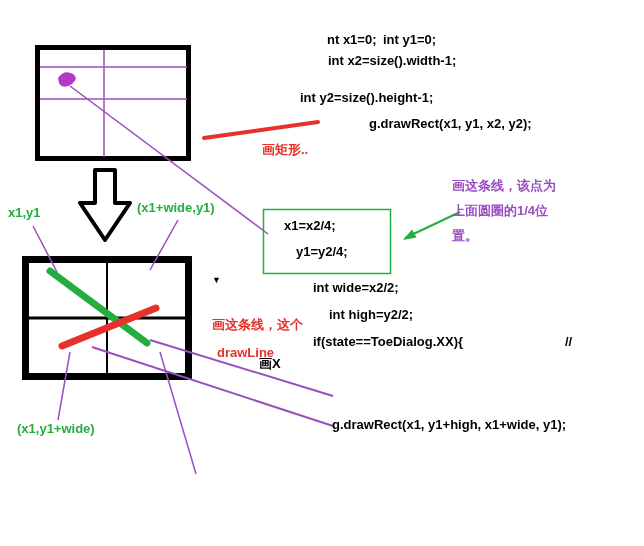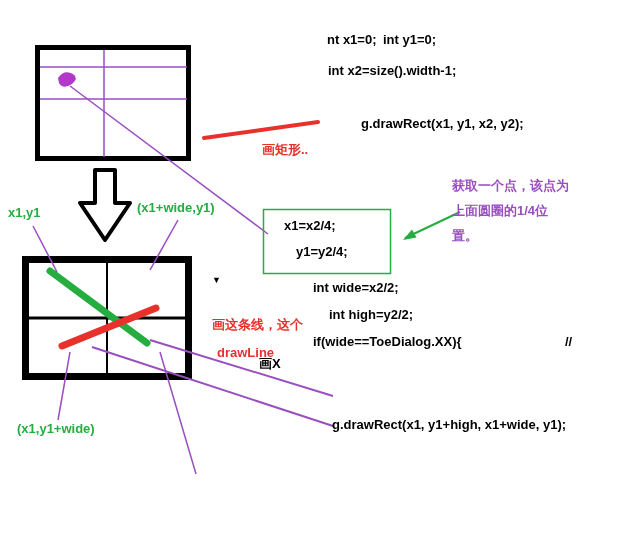--- a/index.html
+++ b/index.html
@@ -65,35 +65,36 @@
     <line x1="196" y1="474" x2="160" y2="352" stroke-width="1.5" class="st-purple"></line>
 
     <rect x="263.5" y="209.5" width="127" height="64" stroke-width="1.5" class="sn st-green"></rect>
 
     <line x1="460" y1="212" x2="405" y2="238" stroke-width="2" class="st-green"></line>
     <polygon points="403,240 416.5,237.5 412,229.5" class="f-green"></polygon>
   </svg>
 
   <div class="t black" style="left:287px; top:33px;padding-left:40px;">nt x1=0;</div>
   <div class="t black" style="left:383px; top:33px;">int y1=0;</div>
-  <div class="t black" style="left:300px; top:64px;padding-left:28px;">int x2=size().width-1;</div>
-  <div class="t black" style="left:319px; top:117px;padding-left:42px;">g.drawRect(x1, y1, x2, y2);</div>
+  <div class="t black" style="left:300px; top:54px;padding-left:28px;">int x2=size().width-1;</div>
+  <div class="t black" style="left:300px; top:91px;">int y2=size().height-1;</div>
+  <div class="t black" style="left:327px; top:117px;padding-left:42px;">g.drawRect(x1, y1, x2, y2);</div>
 
   <div class="t red" style="left:262px; top:143px;">画矩形..</div>
 
-  <div class="t purple" style="left:452px; top:179px;">获取一个点，该点为</div>
+  <div class="t purple" style="left:452px; top:179px;">画这条线，该点为</div>
   <div class="t purple" style="left:452px; top:204px;">上面圆圈的1/4位</div>
   <div class="t purple" style="left:452px; top:229px;">置。</div>
 
   <div class="t black" style="left:284px; top:219px;">x1=x2/4;</div>
   <div class="t black" style="left:296px; top:245px;">y1=y2/4;</div>
 
   <div class="t black" style="left:313px; top:281px;">int wide=x2/2;</div>
   <div class="t black" style="left:313px; top:308px;padding-left:16px;">int high=y2/2;</div>
-  <div class="t black" style="left:313px; top:335px;">if(wide==ToeDialog.XX){</div>
+  <div class="t black" style="left:313px; top:335px;">if(state==ToeDialog.XX){</div>
   <div class="t black" style="left:565px; top:335px;">//</div>
 
   <div class="t red" style="left:212px; top:318px;">画这条线，这个</div>
   <div class="t red" style="left:217px; top:346px;">drawLine</div>
   <div class="t black" style="left:259px; top:357px;">画X</div>
 
   <div class="t black tiny" style="left:212px; top:276px;">▼</div>
 
   <div class="t black" style="left:332px; top:418px;">g.drawRect(x1, y1+high, x1+wide, y1);</div>
 

